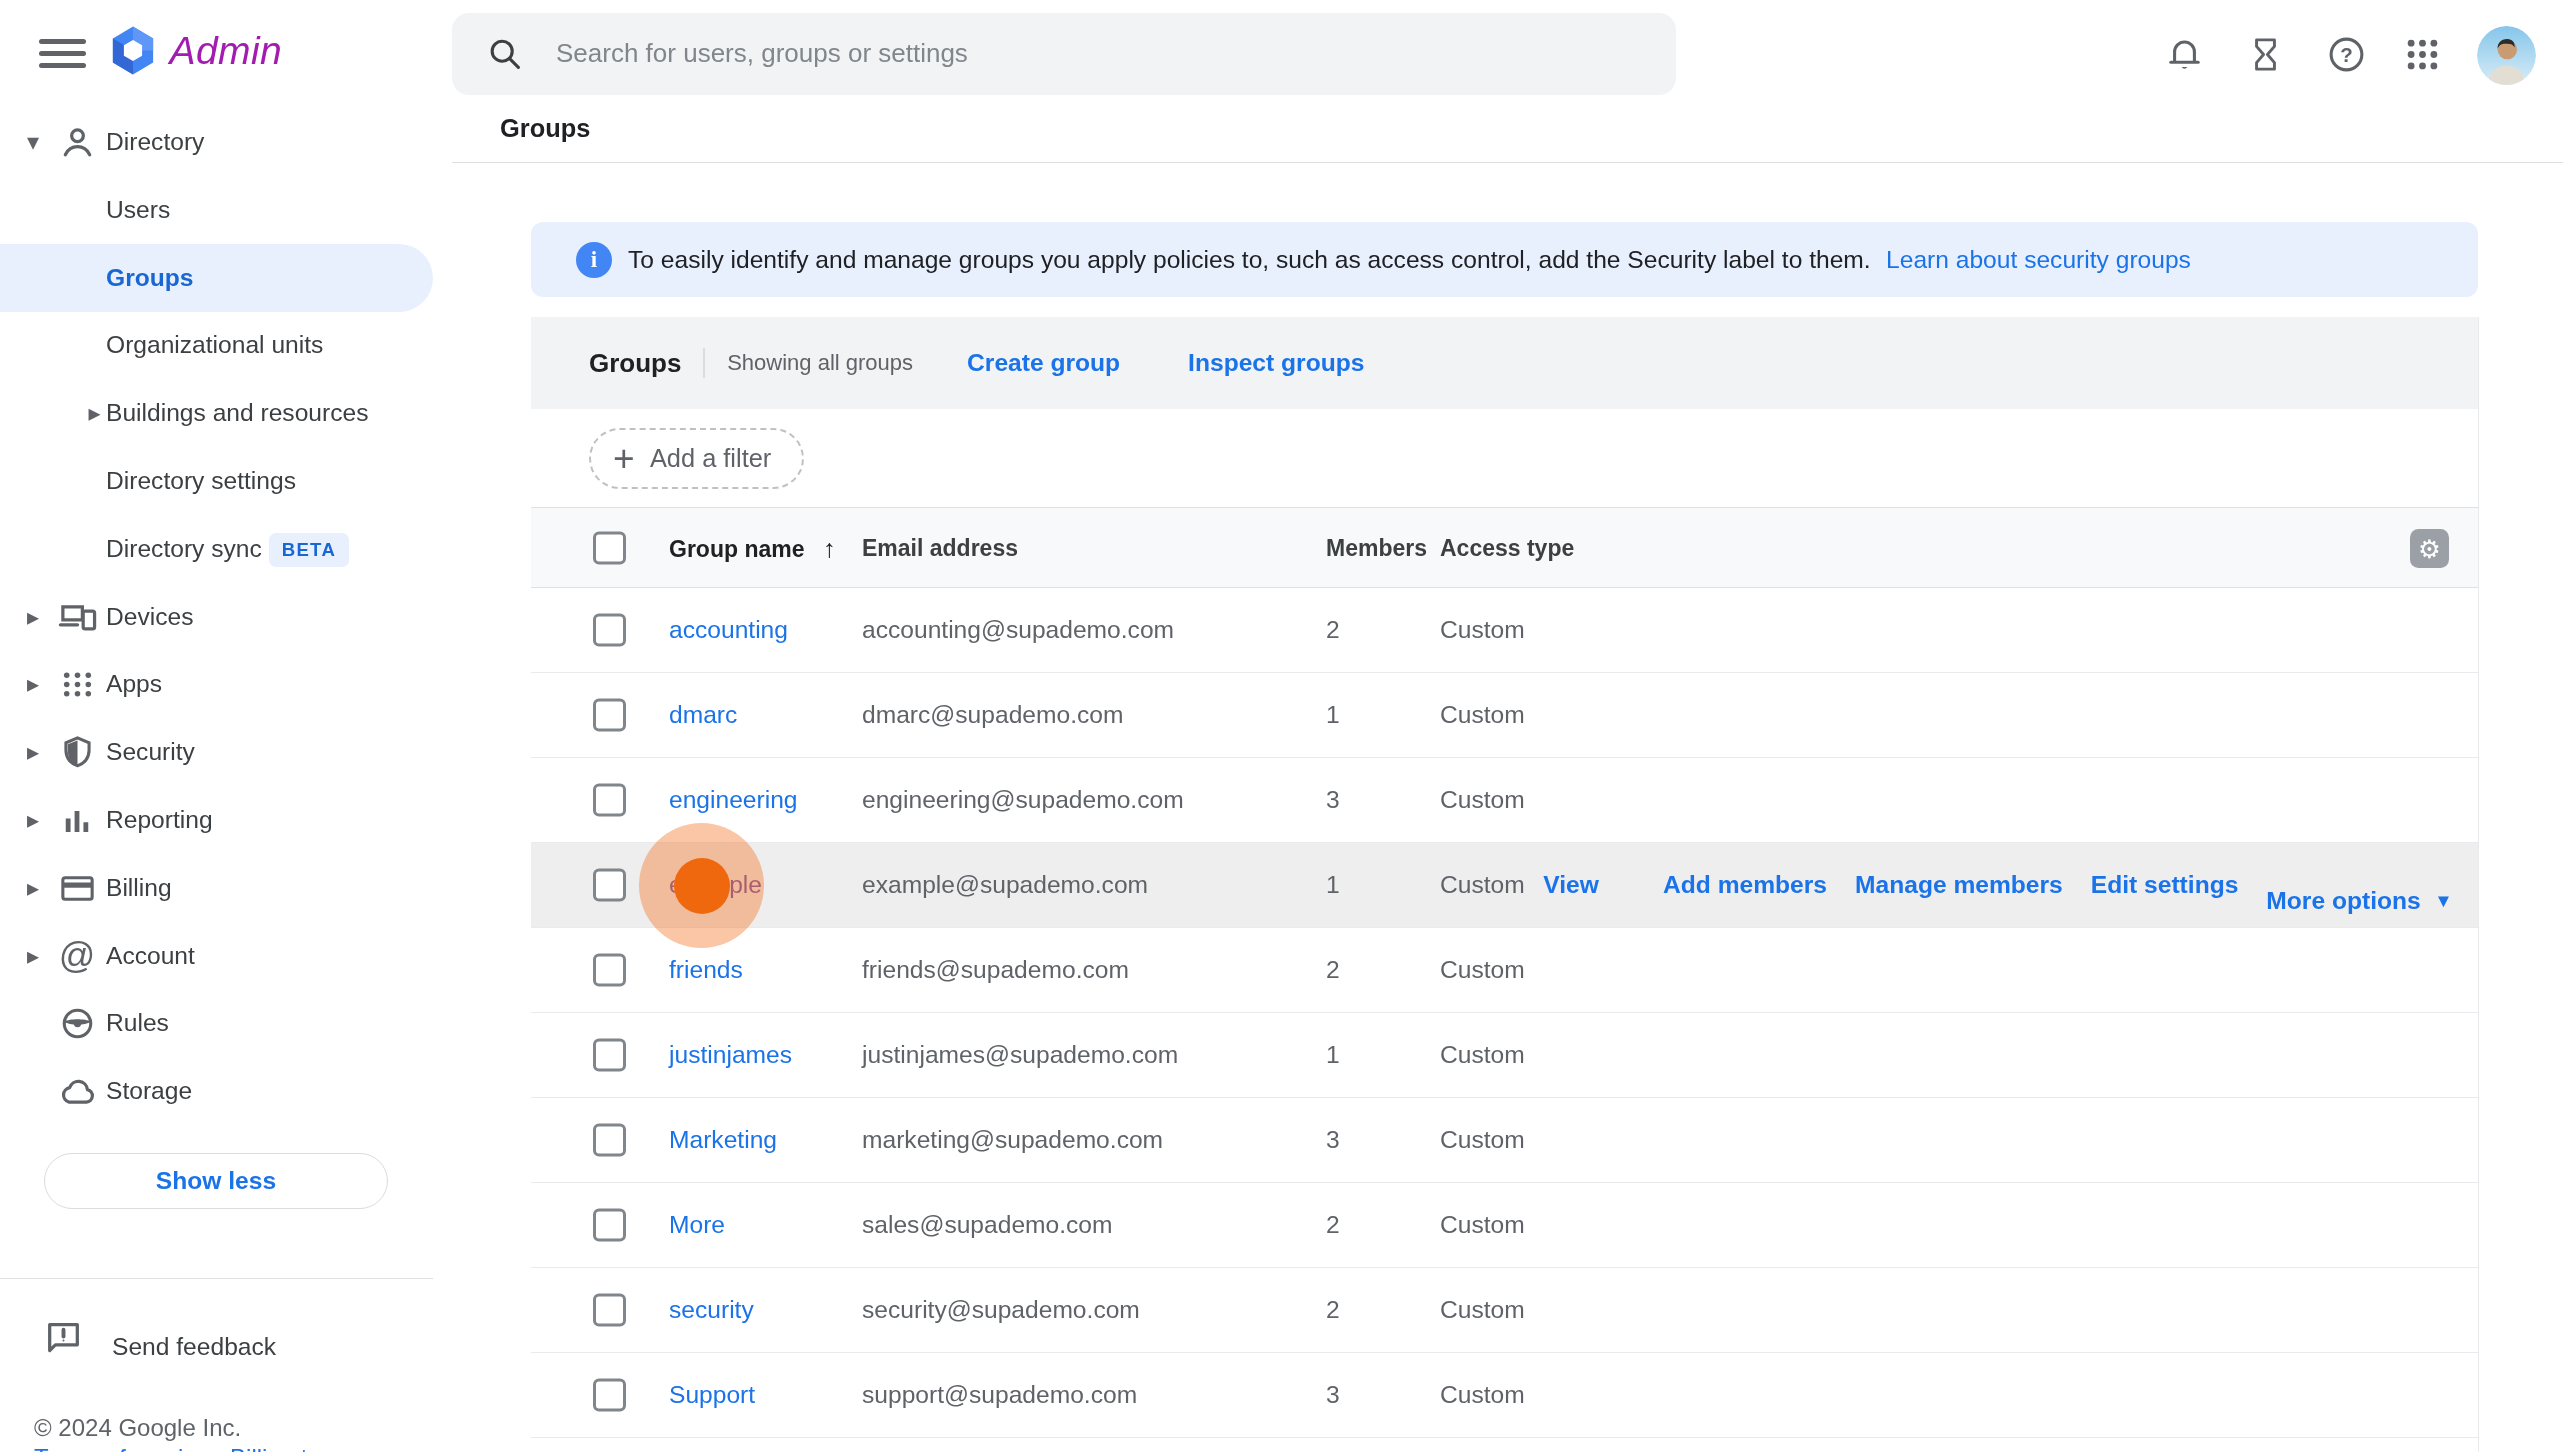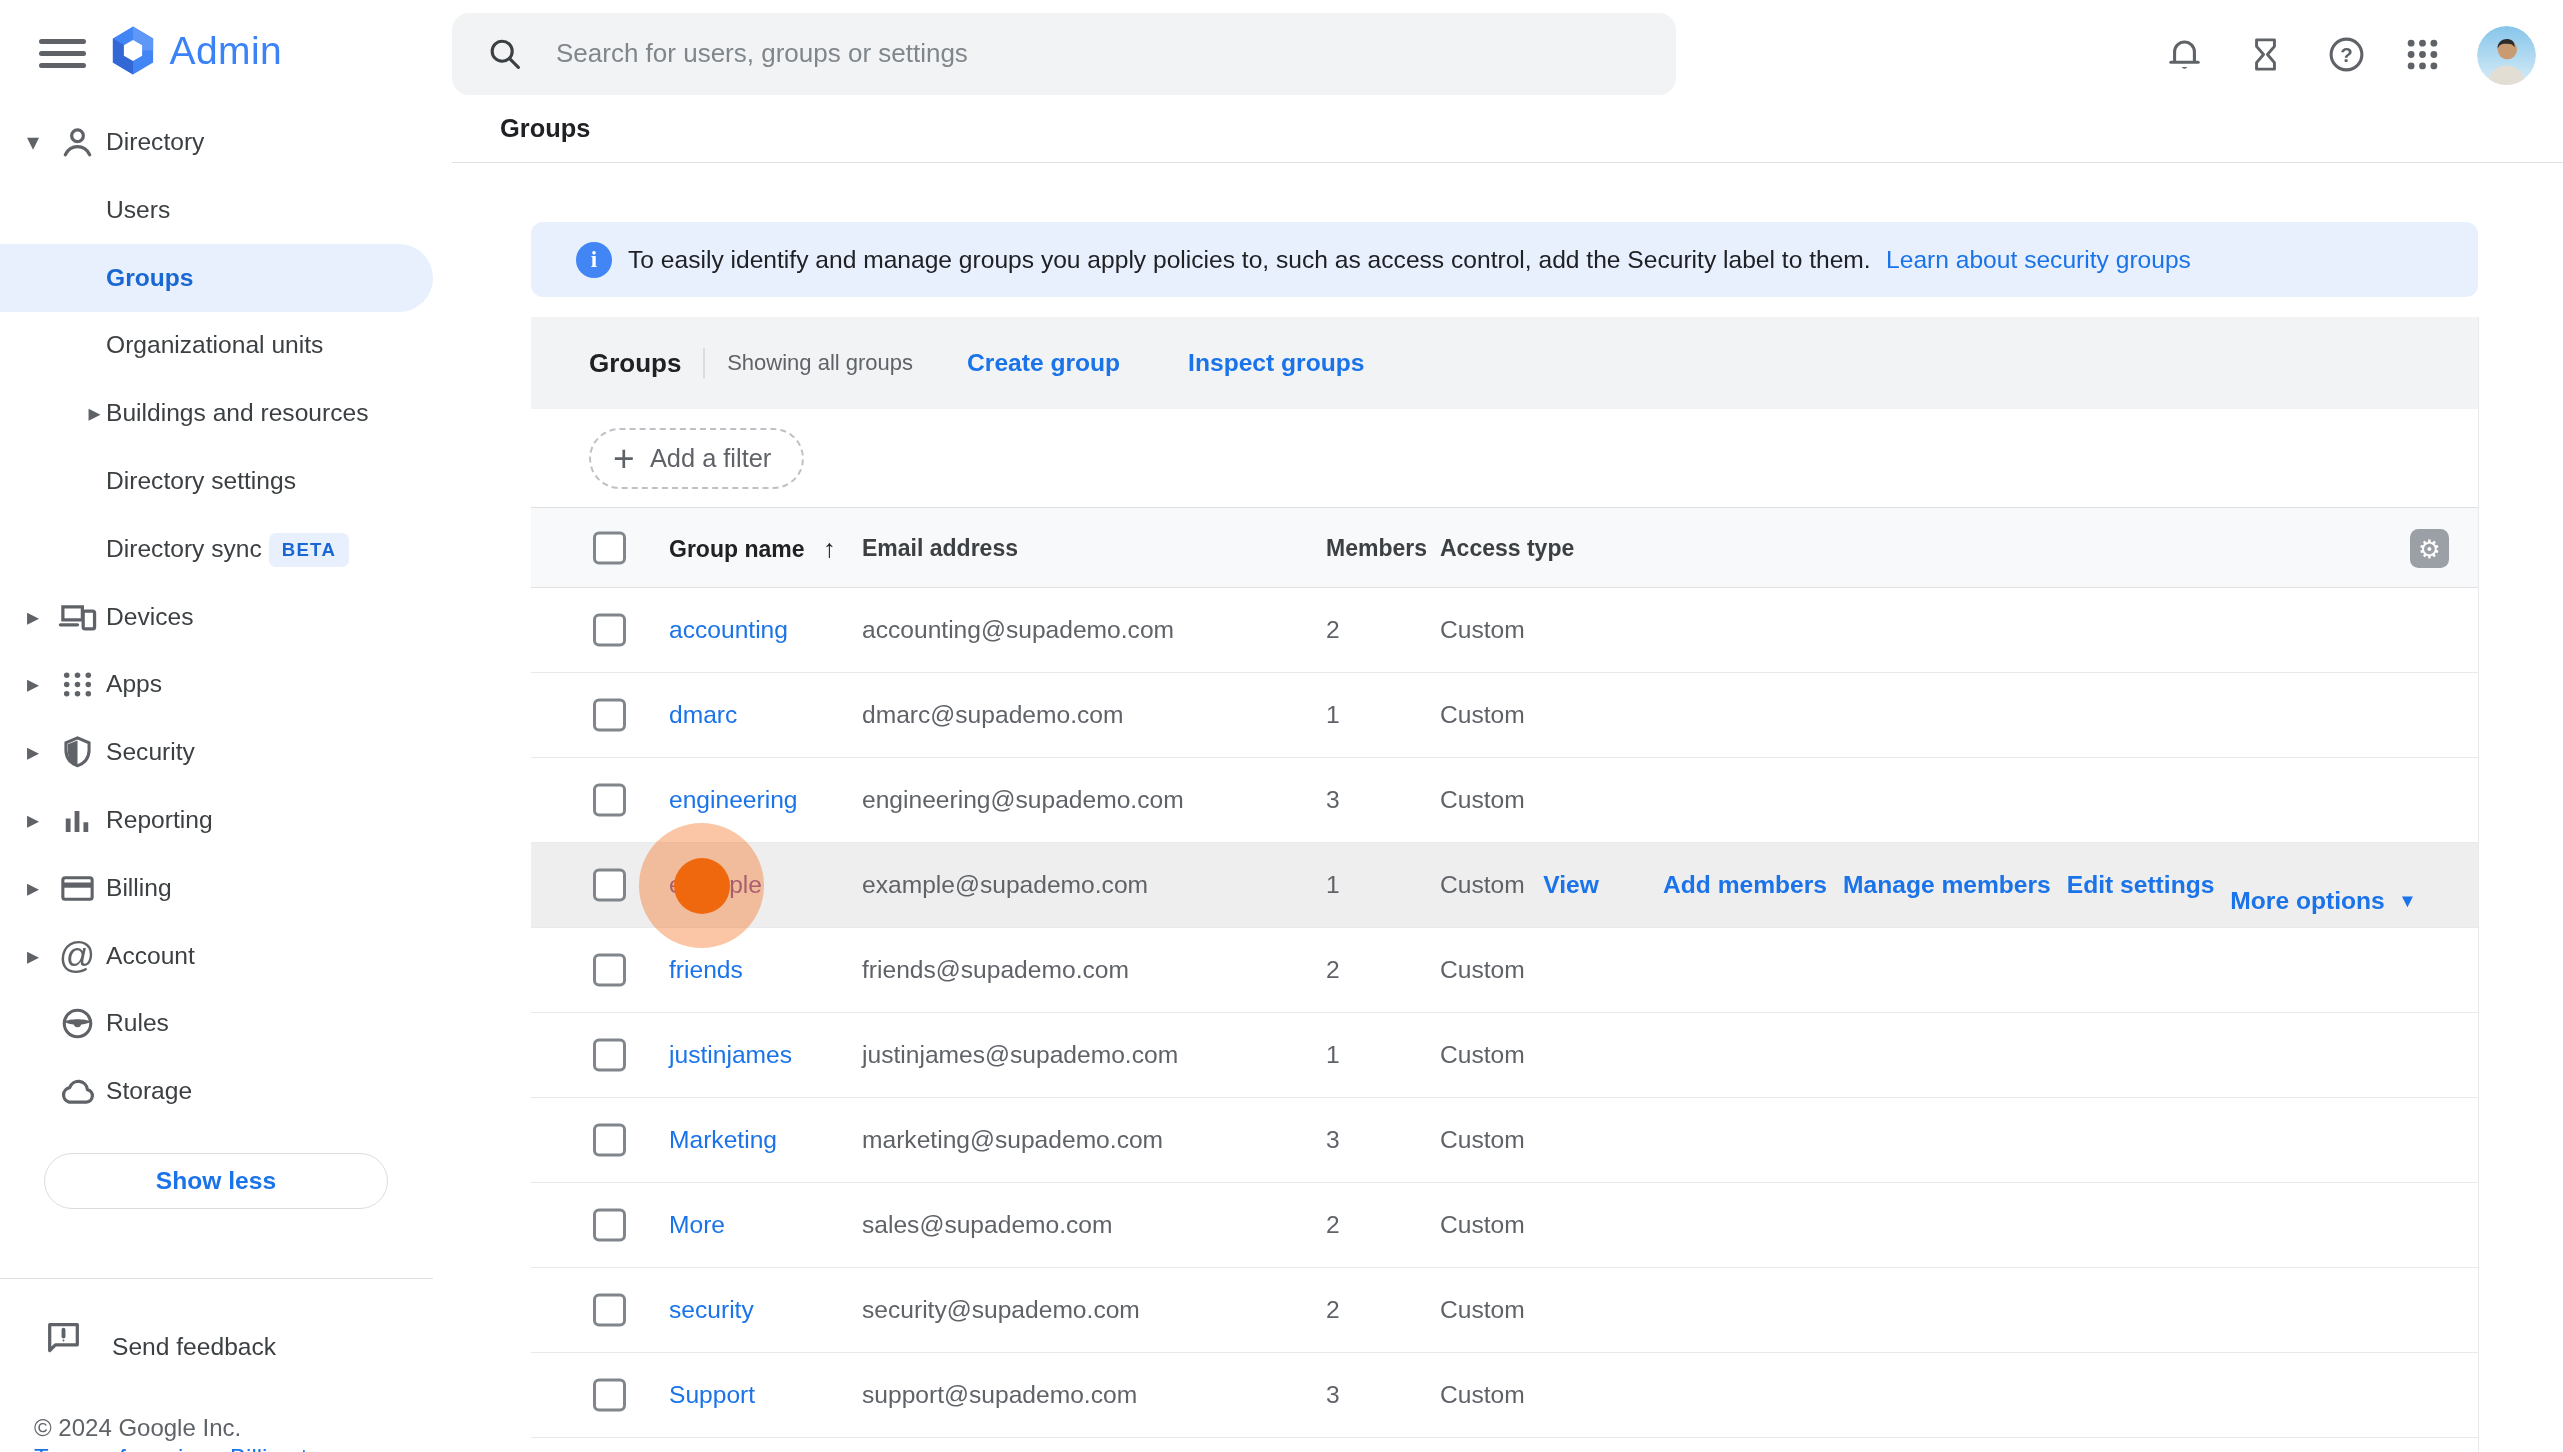--- a/index.html
+++ b/index.html
@@ -5,21 +5,21 @@
   html,body{margin:0;padding:0;}
   body{
     width:2563px;height:1453px;position:relative;overflow:hidden;
     background:#fff;font-family:"Liberation Sans",sans-serif;color:#3c4043;
   }
   
   .topbar{position:absolute;left:0;top:0;width:2563px;height:108px;background:#fff;}
   .hamburger{position:absolute;left:39px;top:39px;width:47px;height:32px;cursor:pointer;}
   .hamburger span{display:block;width:47px;height:5.1px;background:#5f6368;border-radius:2.5px;margin-bottom:6.8px;}
   .logo{position:absolute;left:110px;top:25.4px;display:flex;align-items:center;gap:13.6px;}
-  .logo .product{font-size:39px;color:#3b82f6;letter-spacing:0.4px;}
+  .logo .product{font-size:39px;color:#a21caf;letter-spacing:0.4px;font-style:italic;}
   .search{position:absolute;left:452px;top:12.7px;width:1224px;height:82px;background:#f1f3f4;border-radius:17px;display:flex;align-items:center;}
   .search svg{margin-left:34px;}
   .search input{flex:1;border:none;outline:none;background:transparent;font-size:26px;color:#3c4043;margin-left:31px;font-family:inherit;}
   .search input::placeholder{color:#80868b;}
   .tb-icon{position:absolute;top:32px;width:44px;height:44px;display:flex;align-items:center;justify-content:center;cursor:pointer;}
   .avatar{position:absolute;left:2477px;top:26px;width:59px;height:59px;border-radius:50%;overflow:hidden;cursor:pointer;}
   
   .sidebar{position:absolute;left:0;top:108px;width:433px;bottom:0;background:#fff;}
   .side-row{position:absolute;left:0;width:433px;height:68px;cursor:pointer;}
   .side-row.selected{background:#e8f0fe;border-radius:0 42px 42px 0;}
@@ -66,21 +66,21 @@
   .thead .col-name{color:#202124;}
   .sort-arrow{font-size:25.4px;color:#202124;margin-left:18.6px;font-weight:normal;}
   .gear-btn{position:absolute;right:29px;top:21px;width:39px;height:39px;background:#9aa0a6;border-radius:8.5px;color:#fff;font-size:25.4px;display:flex;align-items:center;justify-content:center;cursor:pointer;}
   .trow{position:relative;height:85px;border-bottom:1.7px solid #e8eaed;box-sizing:border-box;font-size:24.6px;}
   .trow.hovered{background:#eeeeee;}
   .trow .cell{top:0;height:83px;line-height:83px;white-space:nowrap;}
   .name-link{color:#1a73e8;cursor:pointer;}
   .name-link.visited{color:#7a51a1;}
   .cell-muted{color:#5f6368;}
   .view-link{color:#1a73e8;font-weight:bold;margin-left:18.6px;cursor:pointer;}
-  .row-actions{position:absolute;left:1132px;top:0;height:83px;display:flex;align-items:center;gap:16px;font-size:24.6px;font-weight:bold;color:#1a73e8;white-space:nowrap;}
+  .row-actions{position:absolute;left:1132px;top:0;height:83px;display:flex;align-items:center;gap:28px;font-size:24.6px;font-weight:bold;color:#1a73e8;white-space:nowrap;}
   .row-actions span{cursor:pointer;}
   .more-wrap{display:inline-flex;align-items:center;gap:13.6px;margin-top:32px;}
   .dd-arrow{font-size:18.6px;}
   
   .click-outer{position:absolute;left:639px;top:823px;width:125px;height:125px;border-radius:50%;background:rgba(242,113,33,0.40);z-index:6;pointer-events:none;}
   .click-inner{position:absolute;left:674px;top:858px;width:56px;height:56px;border-radius:50%;background:#f0680e;z-index:7;pointer-events:none;}
 </style>
 </head>
 <body>
 

